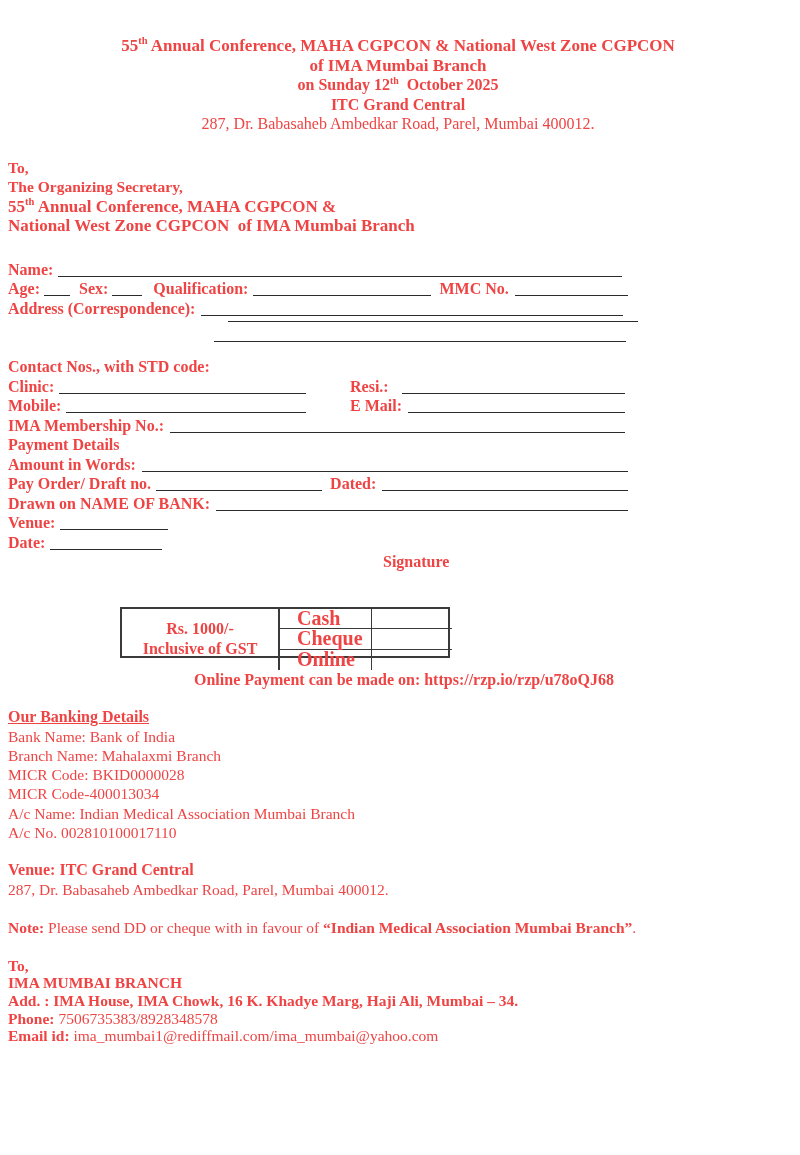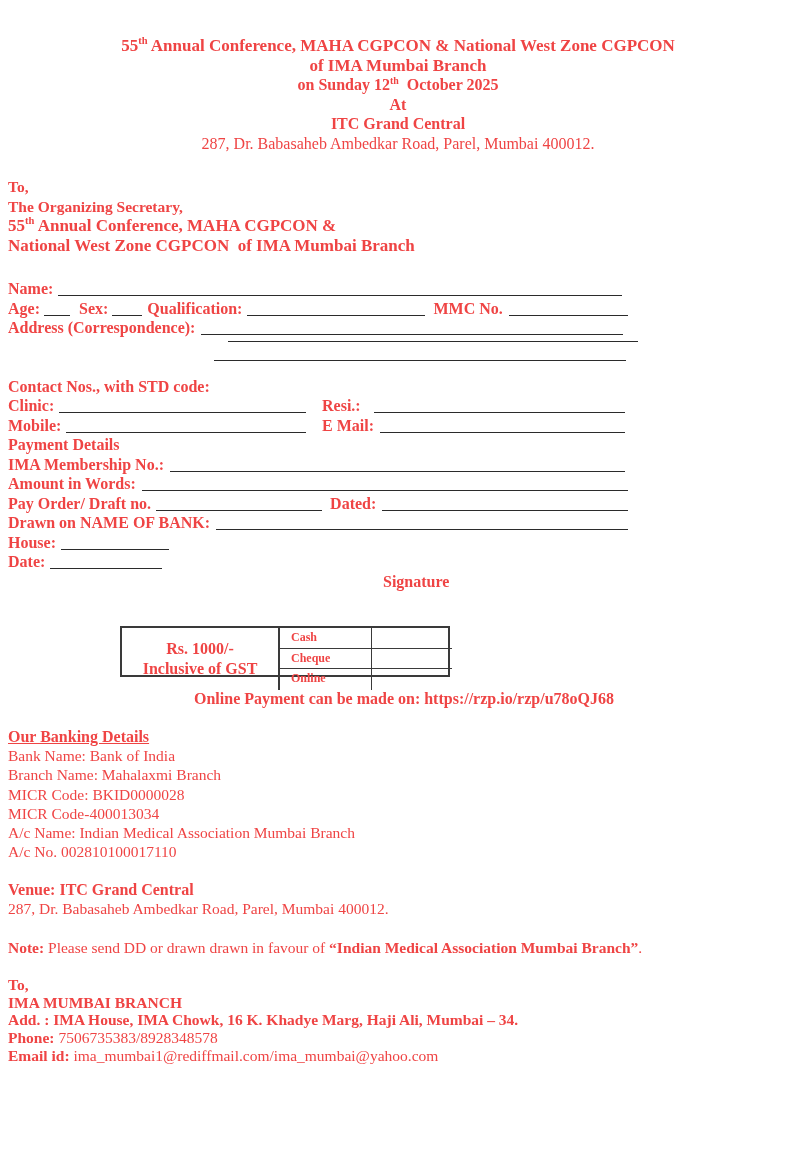--- a/index.html
+++ b/index.html
@@ -25,41 +25,41 @@
   .addr{margin-top:24px;}
   .addr .al{line-height:19.5px;font-weight:bold;}
   .fs155{font-size:15.5px;}
   .fs17{font-size:17px;}
   
   .form{margin-top:24px;}
   .line{display:flex;align-items:baseline;font-weight:bold;font-size:16px;line-height:19.5px;height:19.5px;}
   .fill{display:inline-block;height:1px;border-bottom:1.6px solid #2b2b2b;transform:translateY(2px);}
   .grow{flex:1 1 auto;}
   .half1{display:flex;align-items:baseline;width:298px;}
-  .half2{display:flex;align-items:baseline;flex:1 1 auto;margin-left:16px;}
+  .half2{display:flex;align-items:baseline;flex:1 1 auto;margin-left:44px;}
   .sig{font-weight:bold;font-size:16px;line-height:19.5px;margin-left:375px;width:fit-content;}
   
   .feetable{
     margin-top:35px;margin-left:112px;
     width:330px;height:51px;
     display:grid;
     grid-template-columns:158px 92px 80px;
     grid-template-rows:20.5px 20.5px 20.5px;
     border:2px solid #3a3a3a;
     box-sizing:border-box;
   }
   .fee-left{
     grid-row:1/4;grid-column:1;
     border-right:2px solid #3a3a3a;
     display:flex;flex-direction:column;justify-content:center;align-items:center;
     font-weight:bold;font-size:16px;line-height:20px;
   }
   .fee-method{
     grid-column:2;border-bottom:1.5px solid #3a3a3a;border-right:1.5px solid #3a3a3a;
-    font-weight:bold;font-size:12px;line-height:19px;padding-left:11px;
+    font-weight:bold;font-size:20px;line-height:19px;padding-left:17px;
     box-sizing:border-box;
   }
   .fee-blank{grid-column:3;border-bottom:1.5px solid #3a3a3a;box-sizing:border-box;}
   .last-row{border-bottom:none;}
   
   .online{margin-top:12px;font-weight:bold;font-size:16px;line-height:19.5px;text-align:center;}
   .banking{margin-top:18px;}
   .bank-head{font-weight:bold;font-size:16px;text-decoration:underline;line-height:19.5px;}
   .bank-line{font-size:15.5px;line-height:19.3px;}
   .venue{margin-top:18px;}
@@ -73,21 +73,20 @@
 </style>
 </head>
 <body>
 
 <div class="page">
 
   <div class="hdr">
     <div class="hl b17"><span>55</span><sup>th</sup><span class="pre"> Annual Conference, MAHA CGPCON &amp; National West Zone CGPCON</span></div>
     <div class="hl b17">of IMA Mumbai Branch</div>
     <div class="hl b16"><span>on Sunday 12</span><sup>th</sup><span class="pre">  October 2025</span></div>
-    <div class="hl b16">At</div>
     <div class="hl b16">ITC Grand Central</div>
     <div class="hl r16">287, Dr. Babasaheb Ambedkar Road, Parel, Mumbai 400012.</div>
   </div>
 
   <div class="addr">
     <div class="al fs155">To,</div>
     <div class="al fs155">The Organizing Secretary,</div>
     <div class="al fs17"><span>55</span><sup>th</sup><span class="pre"> Annual Conference, MAHA CGPCON &amp;</span></div>
     <div class="al fs17 pre">National West Zone CGPCON  of IMA Mumbai Branch</div>
   </div>
@@ -97,21 +96,21 @@
     <div class="line" style="width:614px;">
       <span>Name:</span>
       <span class="fill grow" style="margin-left:5px;"></span>
     </div>
 
     <div class="line" style="width:620px;justify-content:center;">
       <span>Age:</span>
       <span class="fill" style="width:26px;margin-left:4px;"></span>
       <span style="margin-left:9px;">Sex:</span>
       <span class="fill" style="width:30px;margin-left:4px;"></span>
-      <span style="margin-left:5px;">Qualification:</span>
+      <span style="margin-left:11px;">Qualification:</span>
       <span class="fill" style="width:178px;margin-left:5px;"></span>
       <span style="margin-left:8px;">MMC No.</span>
       <span class="fill grow" style="margin-left:6px;"></span>
     </div>
 
     <div class="line" style="width:615px;">
       <span>Address (Correspondence):</span>
       <span class="fill grow" style="margin-left:6px;"></span>
     </div>
 
@@ -142,48 +141,48 @@
       <span class="half1">
         <span>Mobile:</span>
         <span class="fill grow" style="margin-left:5px;"></span>
       </span>
       <span class="half2">
         <span>E Mail:</span>
         <span class="fill grow" style="margin-left:6px;"></span>
       </span>
     </div>
 
-    <div class="line">
-      <span>Payment Details</span>
-    </div>
-
     <div class="line" style="width:617px;">
       <span>IMA Membership No.:</span>
       <span class="fill grow" style="margin-left:6px;"></span>
+    </div>
+
+    <div class="line">
+      <span>Payment Details</span>
     </div>
 
     <div class="line" style="width:620px;">
       <span>Amount in Words:</span>
       <span class="fill grow" style="margin-left:6px;"></span>
     </div>
 
     <div class="line" style="width:620px;">
       <span>Pay Order/ Draft no.</span>
       <span class="fill" style="width:166px;margin-left:5px;"></span>
       <span style="margin-left:8px;">Dated:</span>
       <span class="fill grow" style="margin-left:6px;"></span>
     </div>
 
     <div class="line" style="width:620px;">
       <span>Drawn on NAME OF BANK:</span>
       <span class="fill grow" style="margin-left:6px;"></span>
     </div>
 
     <div class="line">
-      <span>House:</span>
+      <span>Venue:</span>
       <span class="fill" style="width:108px;margin-left:5px;"></span>
     </div>
 
     <div class="line">
       <span>Date:</span>
       <span class="fill" style="width:112px;margin-left:5px;"></span>
     </div>
 
     <div class="sig">Signature</div>
   </div>
@@ -214,21 +213,21 @@
     <div class="bank-line">A/c Name: Indian Medical Association Mumbai Branch</div>
     <div class="bank-line">A/c No. 002810100017110</div>
   </div>
 
   <div class="venue">
     <div class="venue-title">Venue: ITC Grand Central</div>
     <div class="venue-addr">287, Dr. Babasaheb Ambedkar Road, Parel, Mumbai 400012.</div>
   </div>
 
   <div class="note">
-    <span class="bold">Note:</span><span class="pre"> Please send DD or drawn drawn in favour of </span><span class="bold">“Indian Medical Association Mumbai Branch”</span><span>.</span>
+    <span class="bold">Note:</span><span class="pre"> Please send DD or cheque with in favour of </span><span class="bold">“Indian Medical Association Mumbai Branch”</span><span>.</span>
   </div>
 
   <div class="footer">
     <div class="f-line">To,</div>
     <div class="f-line">IMA MUMBAI BRANCH</div>
     <div class="f-line">Add. : IMA House, IMA Chowk, 16 K. Khadye Marg, Haji Ali, Mumbai – 34.</div>
     <div class="f-line"><span class="pre">Phone: </span><span class="f-norm">7506735383/8928348578</span></div>
     <div class="f-line"><span class="pre">Email id: </span><span class="f-norm">ima_mumbai1@rediffmail.com/ima_mumbai@yahoo.com</span></div>
   </div>
 

